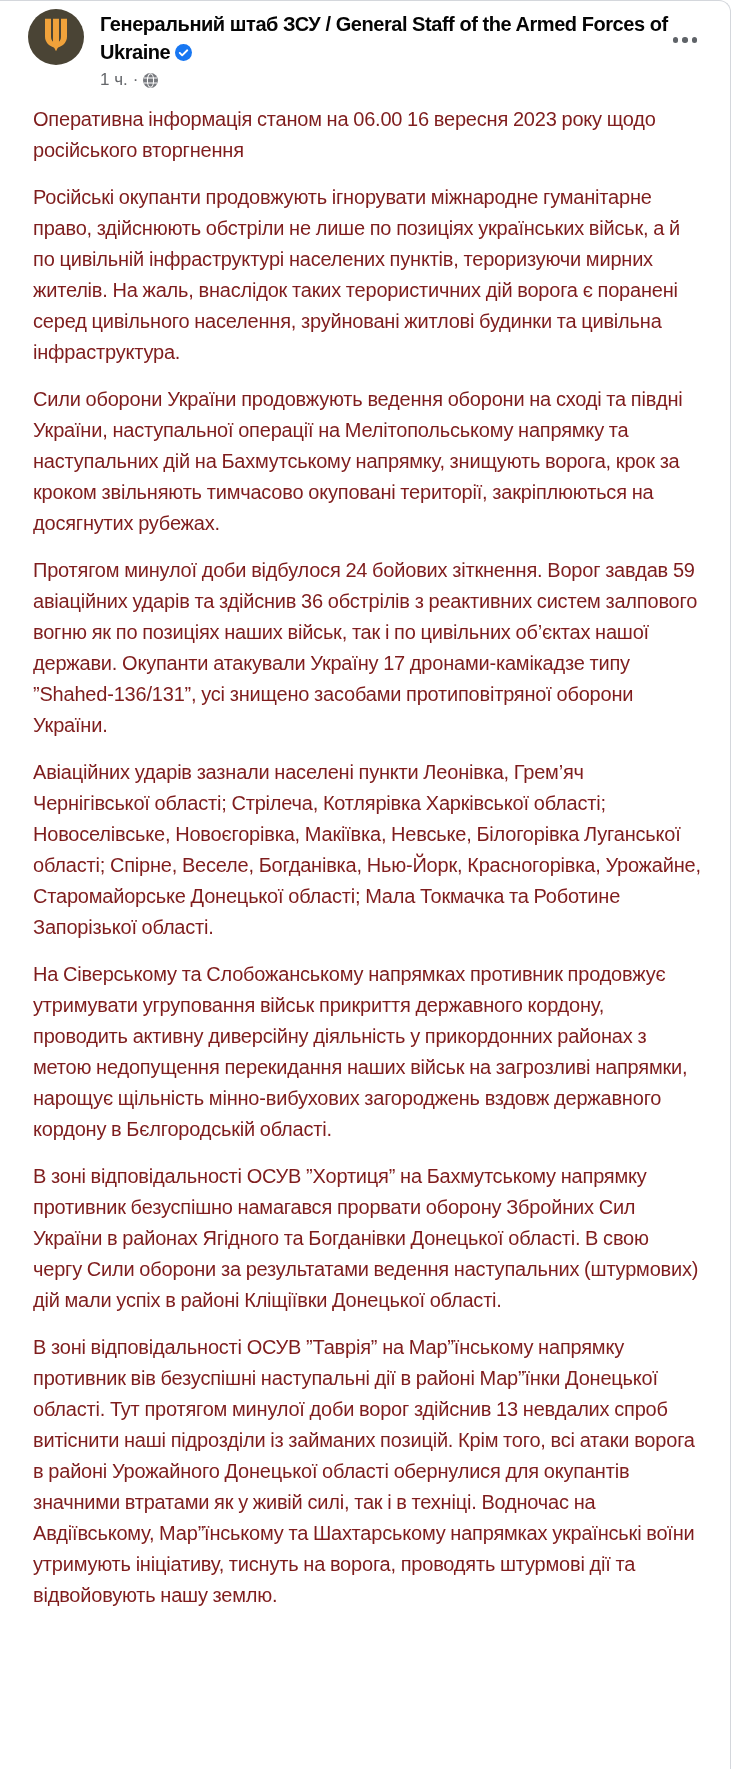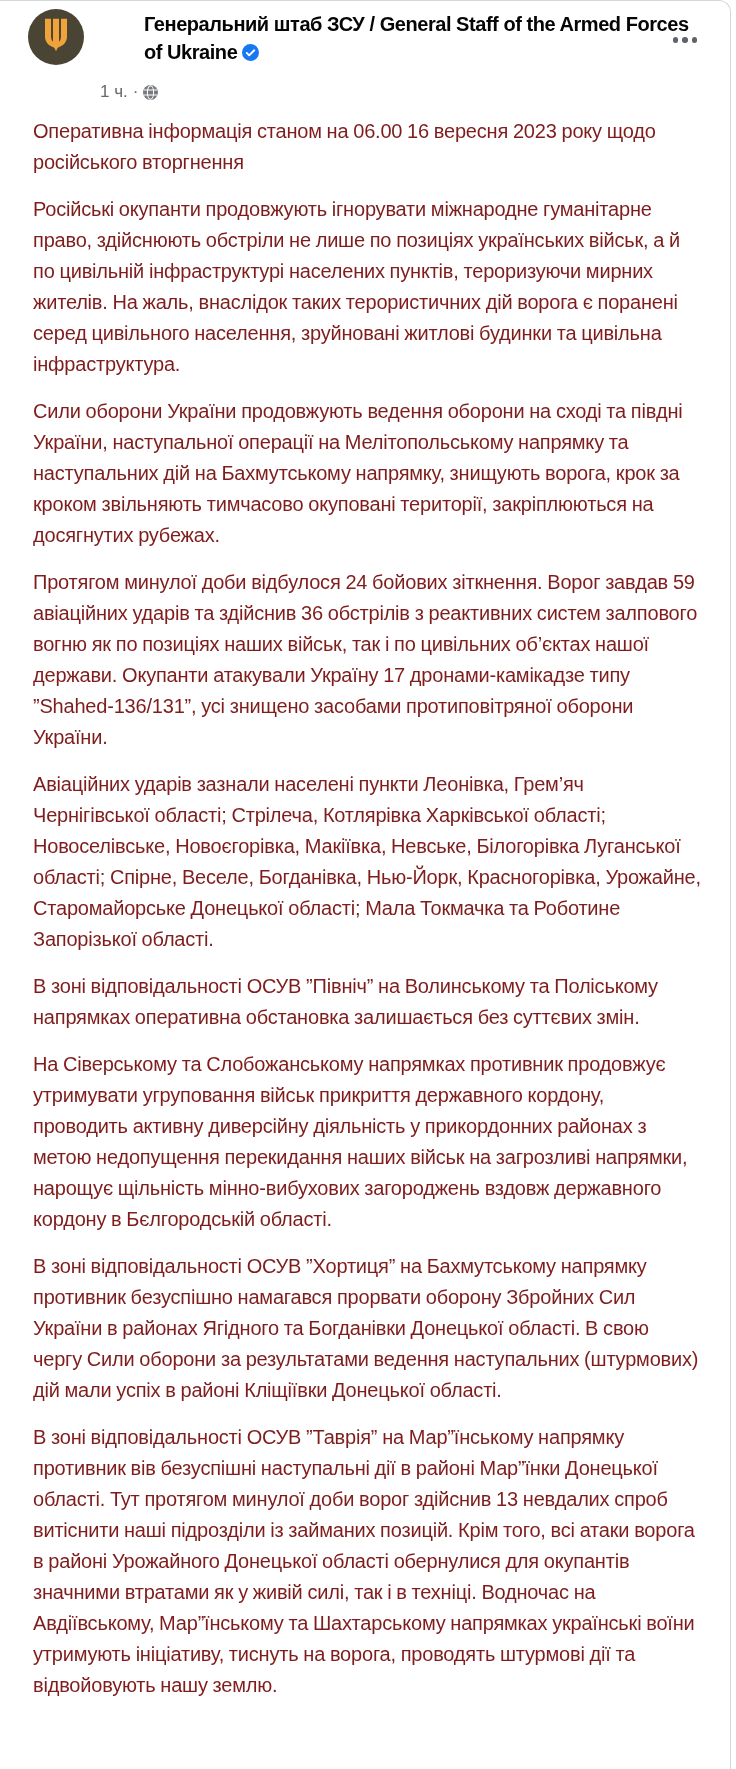--- a/index.html
+++ b/index.html
@@ -33,37 +33,37 @@
   }
   .avatar {
     flex: none;
     width: 56px; height: 56px;
     border-radius: 50%;
     background: #4a4435;
     display: flex; align-items: center; justify-content: center;
     cursor: pointer;
   }
   .header-text { margin-left: 16px; min-width: 0; }
-  .author-line { max-width: 612px; padding-top: 1px; margin-left: 44px; }
+  .author-line { max-width: 612px; padding-top: 1px; }
   .author {
     font-size: 20px;
     font-weight: 700;
     line-height: 28px;
     letter-spacing: -0.45px;
     color: #050505;
     cursor: pointer;
   }
   .verified-badge {
     display: inline-block;
     vertical-align: -2px;
     margin-left: 5px;
     width: 17px; height: 17px;
   }
   .meta {
-    margin-top: 16px;
+    margin-top: 4px;
     display: flex;
     align-items: center;
     gap: 5px;
     font-size: 17px;
     line-height: 19px;
     color: #65676b;
   }
   .meta .timestamp { cursor: pointer; }
   .meta .sep { color: #65676b; }
   .globe-icon { display: inline-block; width: 15px; height: 15px; margin-top: 1px; }
@@ -139,20 +139,19 @@
         <i></i>
     </div>
   </div>
 
   <div class="post-body">
     <p>Оперативна інформація станом на 06.00 16 вересня 2023 року щодо російського вторгнення</p>
     <p>Російські окупанти продовжують ігнорувати міжнародне гуманітарне право, здійснюють обстріли не лише по позиціях українських військ, а й по цивільній інфраструктурі населених пунктів, тероризуючи мирних жителів. На жаль, внаслідок таких терористичних дій ворога є поранені серед цивільного населення, зруйновані житлові будинки та цивільна інфраструктура.</p>
     <p>Сили оборони України продовжують ведення оборони на сході та півдні України, наступальної операції на Мелітопольському напрямку та наступальних дій на Бахмутському напрямку, знищують ворога, крок за кроком звільняють тимчасово окуповані території, закріплюються на досягнутих рубежах.</p>
     <p>Протягом минулої доби відбулося 24 бойових зіткнення. Ворог завдав 59 авіаційних ударів та здійснив 36 обстрілів з реактивних систем залпового вогню як по позиціях наших військ, так і по цивільних об’єктах нашої держави. Окупанти атакували Україну 17 дронами-камікадзе типу ”Shahed-136/131”, усі знищено засобами протиповітряної оборони України.</p>
     <p>Авіаційних ударів зазнали населені пункти Леонівка, Грем’яч Чернігівської області; Стрілеча, Котлярівка Харківської області; Новоселівське, Новоєгорівка, Макіївка, Невське, Білогорівка Луганської області; Спірне, Веселе, Богданівка, Нью-Йорк, Красногорівка, Урожайне, Старомайорське Донецької області; Мала Токмачка та Роботине Запорізької області.</p>
-    <p>В зоні відповідальності ОСУВ ”Північ” на Волинському та Поліському напрямках оперативна обстановка залишається без суттєвих змін.</p>
     <p>На Сіверському та Слобожанському напрямках противник продовжує утримувати угруповання військ прикриття державного кордону, проводить активну диверсійну діяльність у прикордонних районах з метою недопущення перекидання наших військ на загрозливі напрямки, нарощує щільність мінно-вибухових загороджень вздовж державного кордону в Бєлгородській області.</p>
     <p>В зоні відповідальності ОСУВ ”Хортиця” на Бахмутському напрямку противник безуспішно намагався прорвати оборону Збройних Сил України в районах Ягідного та Богданівки Донецької області. В свою чергу Сили оборони за результатами ведення наступальних (штурмових) дій мали успіх в районі Кліщіївки Донецької області.</p>
     <p>В зоні відповідальності ОСУВ ”Таврія” на Мар”їнському напрямку противник вів безуспішні наступальні дії в районі Мар”їнки Донецької області. Тут протягом минулої доби ворог здійснив 13 невдалих спроб витіснити наші підрозділи із займаних позицій. Крім того, всі атаки ворога в районі Урожайного Донецької області обернулися для окупантів значними втратами як у живій силі, так і в техніці. Водночас на Авдіївському, Мар”їнському та Шахтарському напрямках українські воїни утримують ініціативу, тиснуть на ворога, проводять штурмові дії та відвойовують нашу землю.</p>
 
   </div>
 
 </div>
 
 </body></html>

